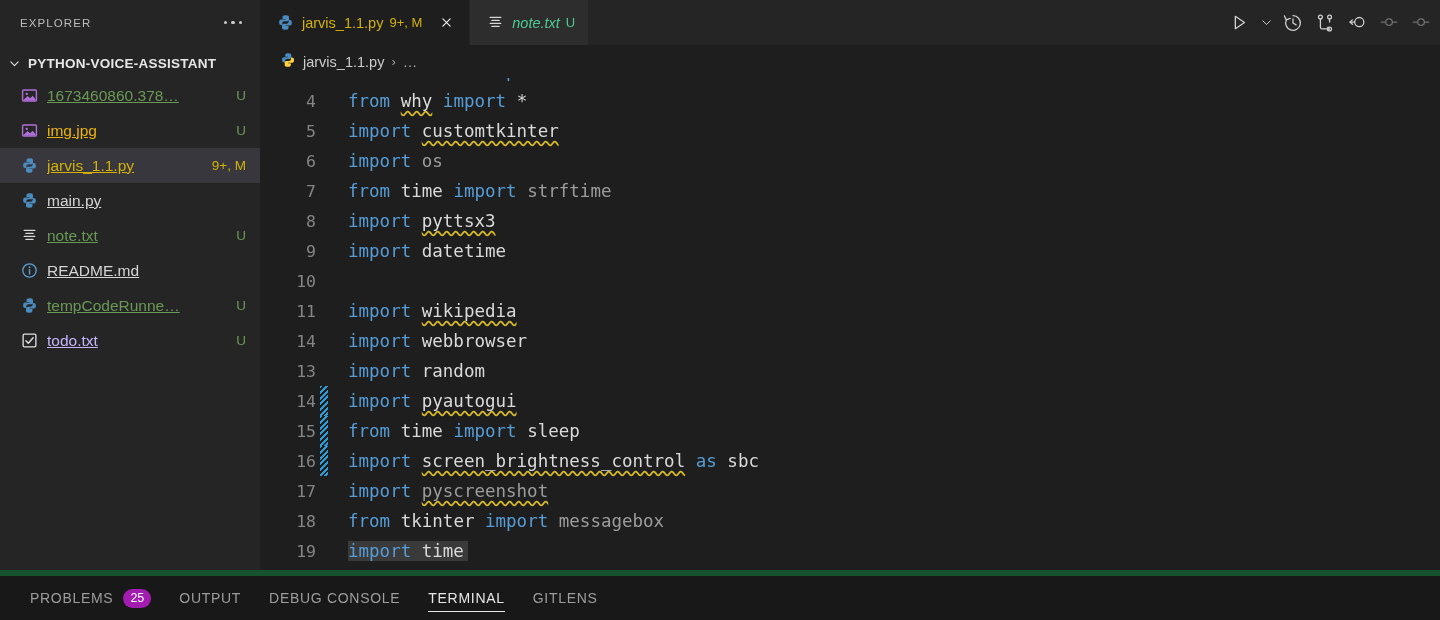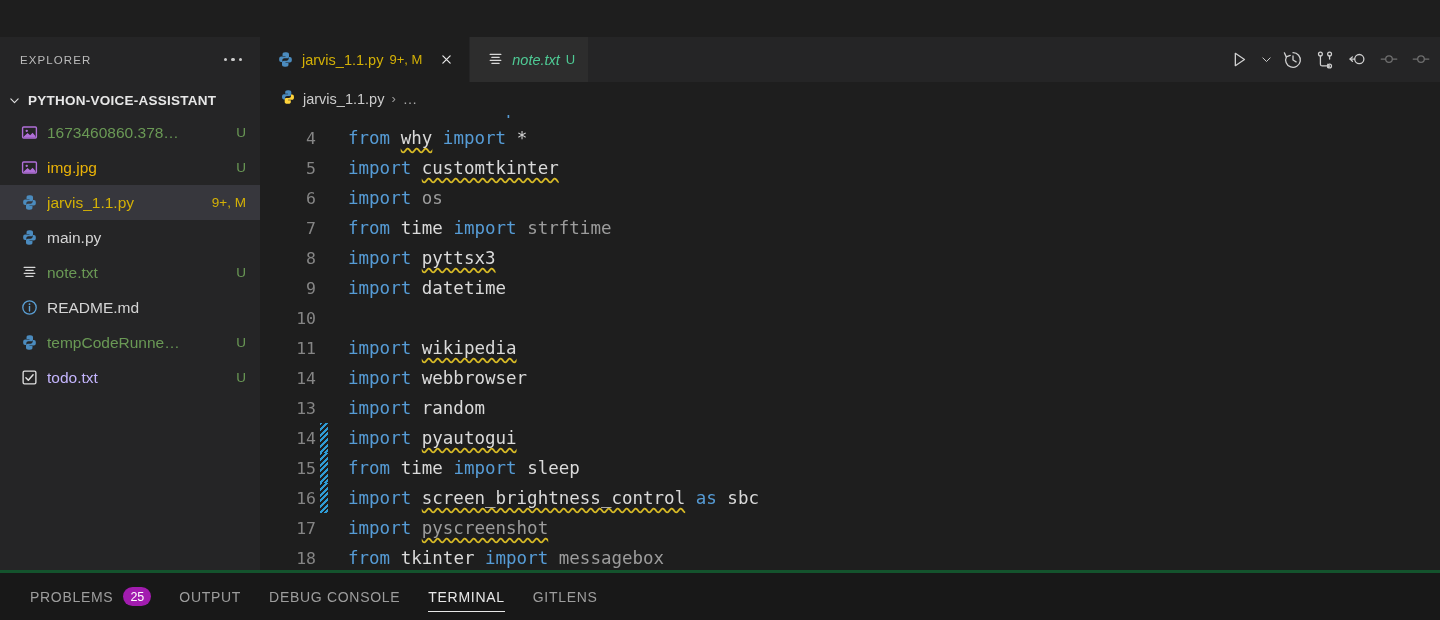--- a/index.html
+++ b/index.html
@@ -5,21 +5,21 @@
   * { margin:0; padding:0; box-sizing:border-box; }
   html, body {
     width:1440px; height:620px;
     background:#1e1e1e;
     font-family:"Liberation Sans", sans-serif;
     overflow:hidden;
   }
   #app { position:relative; width:1440px; height:620px; display:flex; flex-direction:column; }
 
   
-  .top-row { display:flex; height:45px; flex:0 0 45px;margin-top:37px; }
+  .top-row { display:flex; height:45px; flex:0 0 45px; }
 
   .sidebar-head {
     width:260px; flex:0 0 260px;
     background:#252526;
     display:flex; align-items:center;
     padding:0 14px 0 20px;
     justify-content:space-between;
   }
   .sidebar-title {
     color:#bbbbbb; font-size:11.5px; letter-spacing:1.1px;
@@ -73,21 +73,21 @@
     color:#e7e7e7; font-size:13.5px; font-weight:bold; letter-spacing:.25px;
   }
   .chev { width:16px; height:16px; display:flex; align-items:center; justify-content:center; }
   .file-row {
     display:flex; align-items:center;
     height:35px; padding-left:20px; padding-right:14px;
     font-size:15.5px; gap:9px;
   }
   .file-row.selected { background:#37373d; }
   .file-icon { width:18px; height:18px; flex:0 0 18px; display:flex; align-items:center; justify-content:center; }
-  .file-name { flex:1; white-space:nowrap; overflow:hidden; text-overflow:ellipsis; }
+  .file-name { flex:1; white-space:nowrap; overflow:hidden; text-overflow:ellipsis;text-decoration:underline; }
   .file-status { font-size:13.5px; white-space:nowrap; }
 
   
   .editor { flex:1; background:#1e1e1e; display:flex; flex-direction:column; min-width:0; position:relative; }
   .breadcrumb {
     height:33px; display:flex; align-items:center; gap:7px;
     padding-left:20px; font-size:14.5px; color:#a9a9a9;
     background:#1e1e1e; flex:0 0 33px;
   }
   .bc-file { color:#cccccc; }
@@ -118,21 +118,21 @@
   .ident { color:#dadada; }
   .star { color:#d4d4d4; }
   .squig {
     text-decoration:underline wavy #d7ba26;
     text-decoration-skip-ink:none;
     text-underline-offset:3px;
   }
 
   
   .panel { height:50px; flex:0 0 50px; background:#181818; display:flex; align-items:center;
-           border-top:3px solid #14532d; }
+           border-top:6px solid #14532d; }
   .panel-tabs { display:flex; align-items:center; padding-left:30px; gap:28px; height:100%; }
   .ptab { display:flex; align-items:center; gap:10px; height:100%; position:relative;
           font-size:14px; letter-spacing:.7px; color:#9d9d9d; }
   .ptab.active { color:#e7e7e7; }
   .ptab.active::after {
     content:""; position:absolute; left:0; right:0; bottom:8px; height:1.5px; background:#e7e7e7;
   }
   .pcount {
     background:#a21caf; color:#ffffff; border-radius:11px;
     min-width:26px; height:19px; padding:0 7px;

